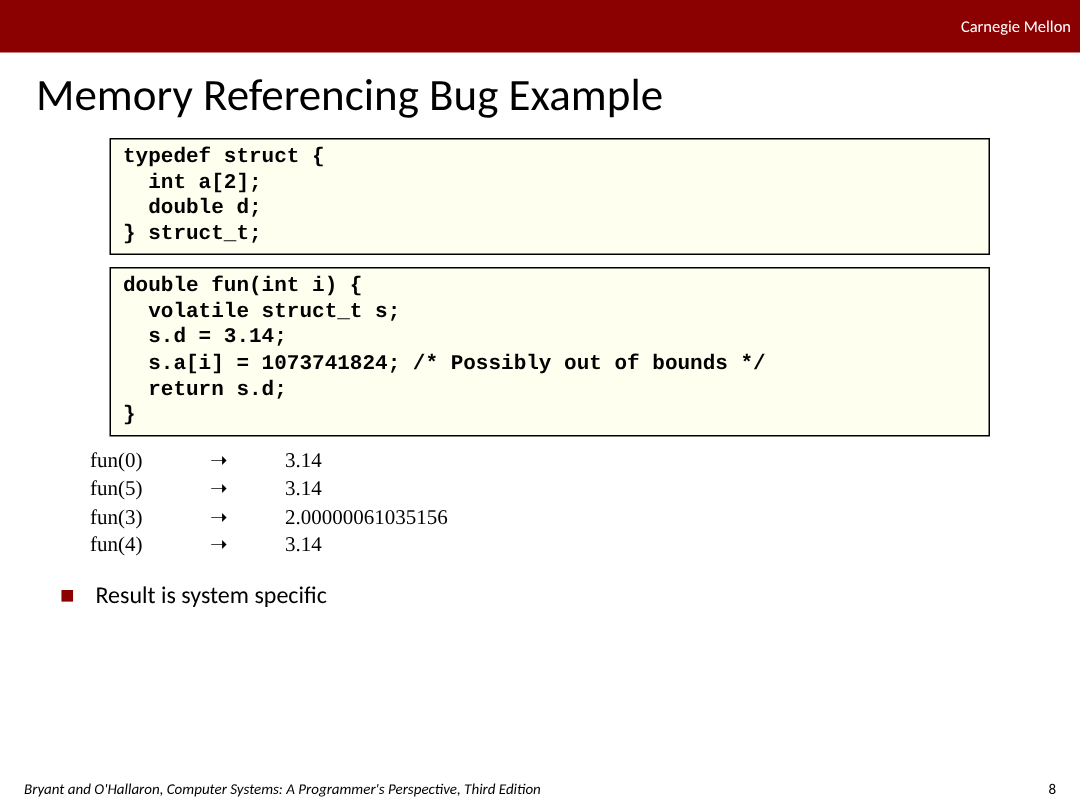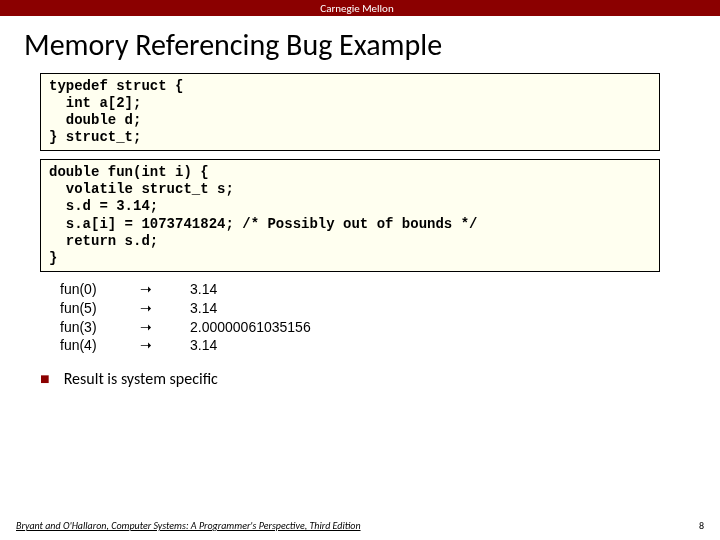--- a/index.html
+++ b/index.html
@@ -1,31 +1,31 @@
 <!DOCTYPE html>
 <html><head>
 <meta charset="utf-8">
 <style>
   * { margin: 0; padding: 0; box-sizing: border-box; }
   html, body { width: 720px; height: 540px; background: #fff; font-family: Calibri, Arial, sans-serif; }
   .slide { position: relative; width: 720px; height: 540px; }
-  .topbar { background: #8b0000; height: 16px; width: 100%; display: flex; justify-content: center; align-items: center; padding-right: 6px; }
+  .topbar { background: #8b0000; height: 35px; width: 100%; display: flex; justify-content: flex-end; align-items: center; padding-right: 6px; }
   .topbar span { color: #fff; font-size: 11px; }
   .title { font-size: 30px; font-weight: 400; color: #000; padding: 10px 24px 6px 24px; }
-  .codebox { margin: 4px 60px 8px 40px; border: 1px solid #000; background: #fffff0; padding: 4px 8px; font-family: "Courier New", monospace; font-size: 14px; font-weight: 700; line-height: 1.22; white-space: pre; }
-  .results { margin: 0 60px 0 60px; font-family: Liberation Sans, sans-serif; font-size: 14px; line-height: 1.35; }
+  .codebox { margin: 4px 60px 8px 73px; border: 1px solid #000; background: #fffff0; padding: 4px 8px; font-family: "Courier New", monospace; font-size: 14px; font-weight: 700; line-height: 1.22; white-space: pre; }
+  .results { margin: 0 60px 0 60px; font-family: Liberation Serif, serif; font-size: 14px; line-height: 1.35; }
   .results table { border-collapse: collapse; }
   .results td { padding: 0 14px 0 0; vertical-align: top; }
   .results td.call { width: 80px; }
   .results td.arrow { width: 50px; }
   .bullet-row { display: flex; align-items: baseline; margin: 14px 0 0 40px; }
   .bullet-row .sq { color: #8b0000; font-size: 16px; font-weight: 700; margin-right: 14px; line-height: 1; }
   .bullet-row .txt { font-size: 16px; }
   .footer { position: absolute; bottom: 8px; left: 0; width: 100%; display: flex; justify-content: space-between; align-items: center; padding: 0 16px; font-size: 10px; color: #000; }
-  .footer .book { font-style: italic; text-decoration: underline; }
+  .footer .book { font-style: italic; }
 </style>
 </head>
 <body>
 <div class="slide">
 
   <div class="topbar">
     <span>Carnegie Mellon</span>
   </div>
 
   <div class="title">Memory Referencing Bug Example</div>

